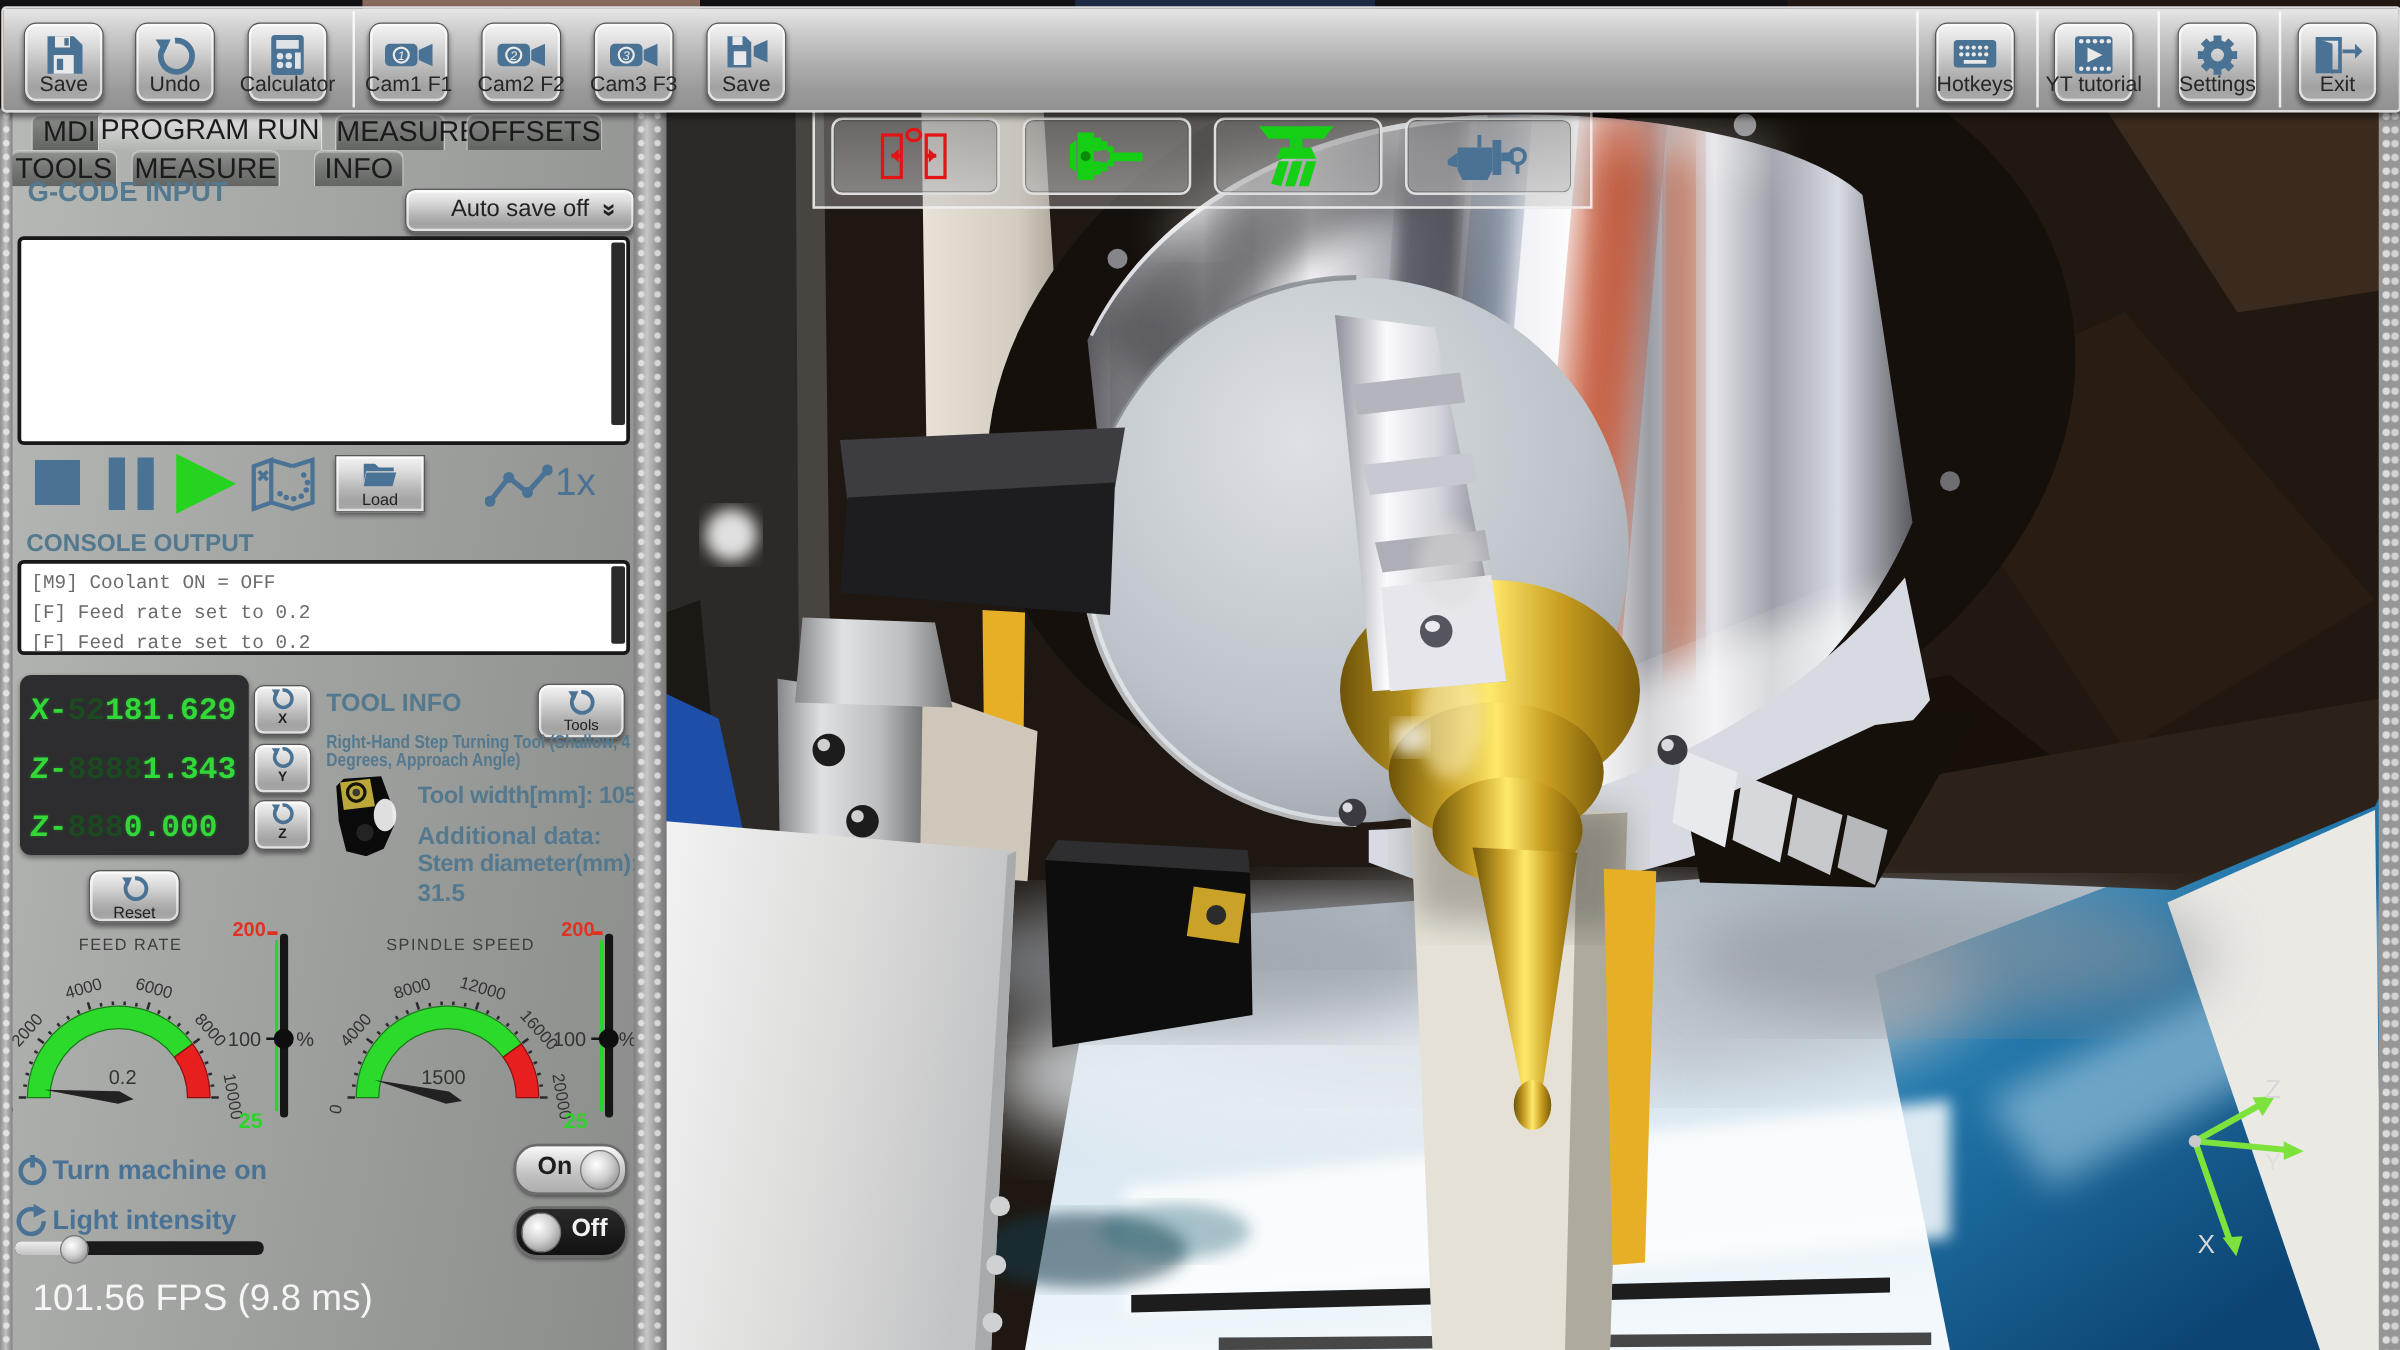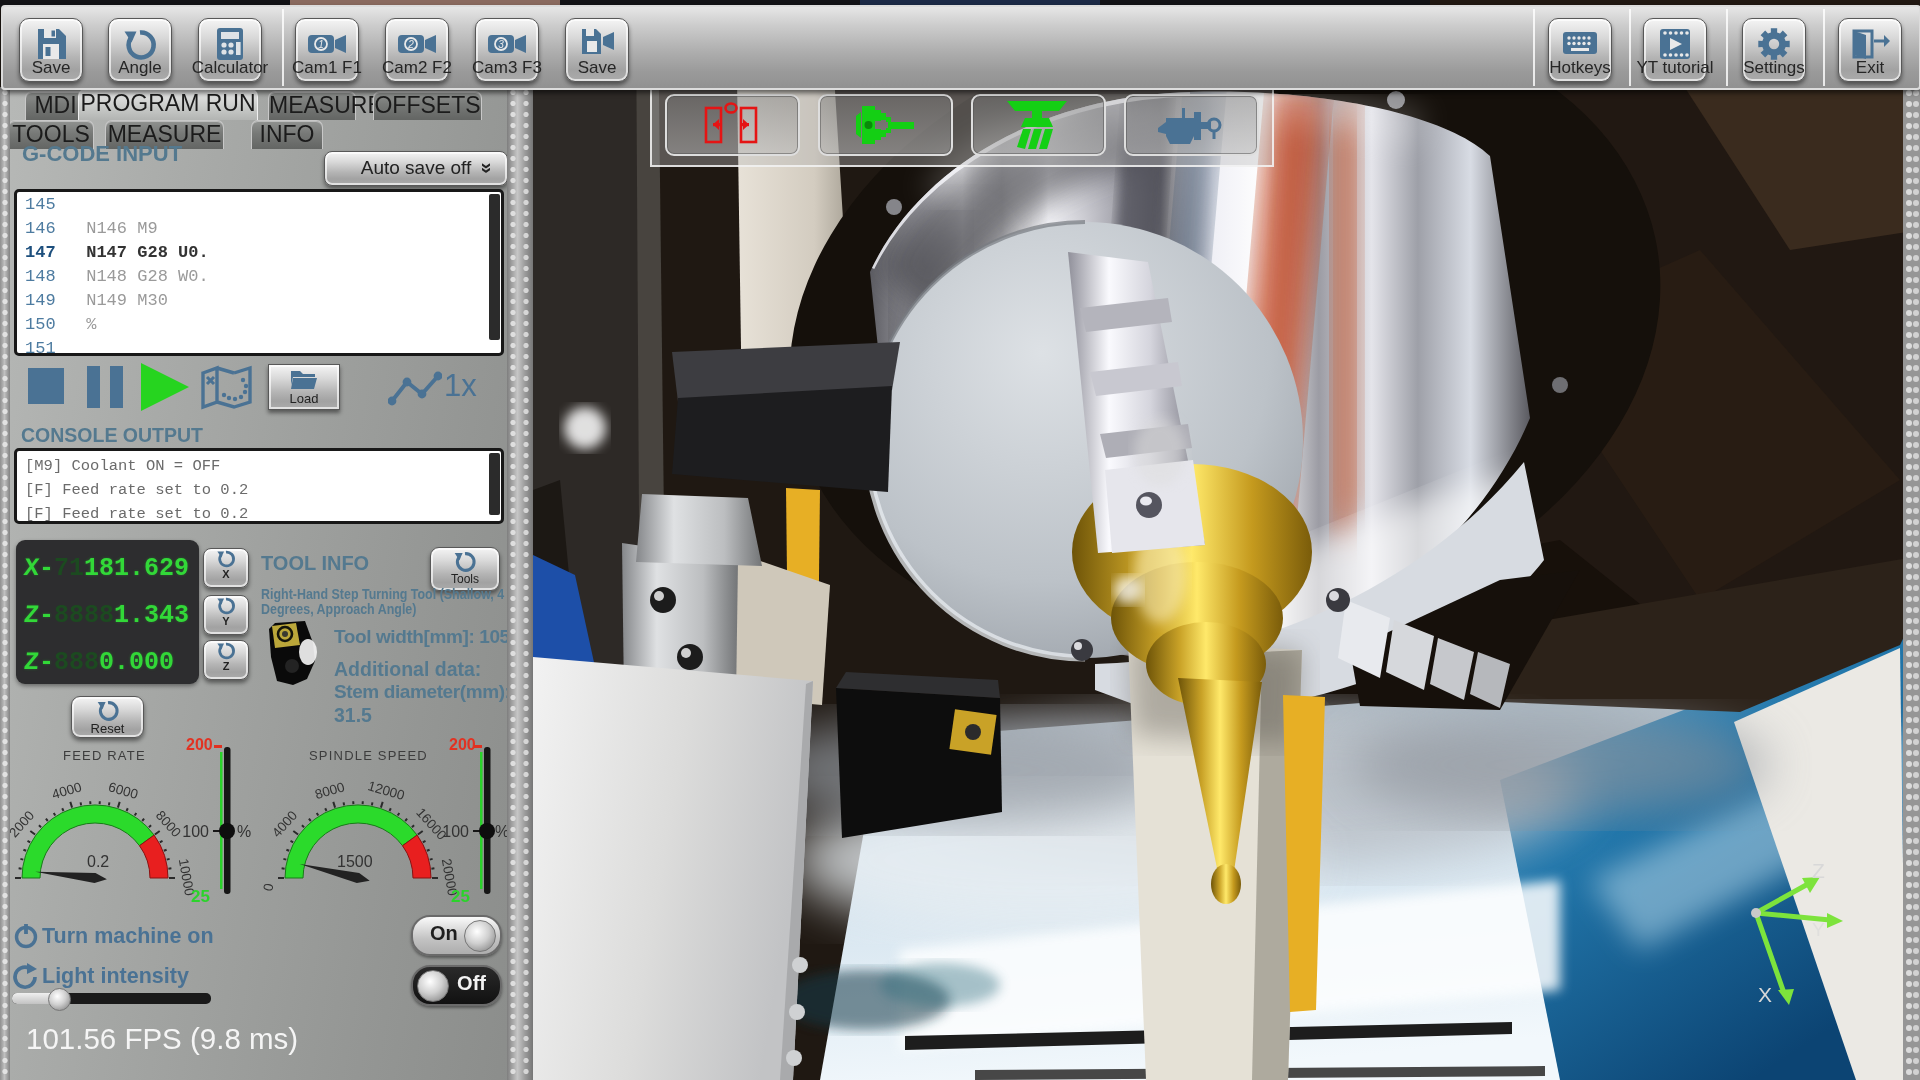--- a/index.html
+++ b/index.html
@@ -325,27 +325,20 @@
 <div class="tab act" style="left:78px;top:2px;width:178px;height:30px">PROGRAM RUN</div>
 <div class="tab" style="left:268px;top:4px;width:86px">MEASURE</div>
 <div class="tab" style="left:373px;top:4px;width:107px">OFFSETS</div>
 <div class="tab" style="left:8px;top:33px;width:84px">TOOLS</div>
 <div class="tab" style="left:105px;top:33px;width:117px">MEASURE</div>
 <div class="tab" style="left:251px;top:33px;width:70px">INFO</div>
 
 <div class="abs blab" style="left:22px;top:54px;font-size:22px">G-CODE INPUT</div>
 <div class="mbtn" style="left:324px;top:64px;width:182px;height:33px;border-radius:8px;font-size:19px;line-height:32px;color:#222">Auto save off<span style="position:absolute;right:14px;top:0px;font-weight:bold;transform:rotate(90deg);font-size:20px">»</span></div>
 <div class="whitebox" style="left:14px;top:102px;width:484px;height:161px">
- <div class="mono" style="position:absolute;left:8px;top:1px;font-size:17px;line-height:24px;color:#9a9a9a;white-space:pre;"><span style="color:#4d7ba0">145</span>
-<span style="color:#4d7ba0">146</span>   N146 M9
-<b style="color:#1d4f7d">147   <span style="color:#333">N147 G28 U0.</span></b>
-<span style="color:#4d7ba0">148</span>   N148 G28 W0.
-<span style="color:#4d7ba0">149</span>   N149 M30
-<span style="color:#4d7ba0">150</span>   %
-<span style="color:#4d7ba0">151</span></div>
  <div class="sthumb" style="right:1px;top:2px;width:11px;height:146px"></div>
 </div>
 
 <div class="abs" style="left:28px;top:281px;width:36px;height:36px;background:#4a7294"></div>
 <div class="abs" style="left:87px;top:279px;width:13px;height:42px;background:#4a7294"></div>
 <div class="abs" style="left:110px;top:279px;width:13px;height:42px;background:#4a7294"></div>
 <svg class="abs" style="left:138px;top:275px" width="52" height="50">
         <polygon points="3,1 51,25 3,49" fill="#26d41f"></polygon>
       </svg>
 <svg class="abs" style="left:200px;top:277px" width="54" height="48" viewBox="0 0 54 48">
@@ -385,21 +378,21 @@
 
 <div class="abs blab" style="left:21px;top:337px;font-size:19.5px">CONSOLE OUTPUT</div>
 <div class="whitebox" style="left:14px;top:361px;width:484px;height:70px">
  <div class="mono" style="position:absolute;left:8px;top:3px;font-size:15.5px;line-height:24px;color:#6b6b6b;white-space:pre">[M9] Coolant ON = OFF
 [F] Feed rate set to 0.2
 [F] Feed rate set to 0.2</div>
  <div class="sthumb" style="right:1px;top:2px;width:11px;height:62px"></div>
 </div>
 
 <div class="abs" style="left:16px;top:453px;width:183px;height:144px;background:#2d2d2f;border-radius:9px;box-shadow:0 2px 4px rgba(0,0,0,.4)">
- <div class="dro" style="top:14px"><span class="dg">X</span>-<span class="dim">71</span>181.629</div>
+ <div class="dro" style="top:14px"><span class="dg">X</span>-<span class="dim">52</span>181.629</div>
  <div class="dro" style="top:61px"><span class="dg">Z</span>-<span class="dim">8888</span>1.343</div>
  <div class="dro" style="top:108px"><span class="dg">Z</span>-<span class="dim">888</span>0.000</div>
 </div>
 <div class="mbtn xyz" style="left:203px;top:461px"><svg width="22" height="20" viewBox="0 0 36 36">
           <path fill="none" stroke="#4a7294" stroke-width="5" d="M9.5 10 A 12.5 12.5 0 1 0 18 5.5"></path>
           <polygon points="2.5,4.5 14.5,4.5 9.5,15.5" fill="#4a7294"></polygon>
         </svg><div class="xl">X</div></div>
 <div class="mbtn xyz" style="left:203px;top:508px"><svg width="22" height="20" viewBox="0 0 36 36">
           <path fill="none" stroke="#4a7294" stroke-width="5" d="M9.5 10 A 12.5 12.5 0 1 0 18 5.5"></path>
           <polygon points="2.5,4.5 14.5,4.5 9.5,15.5" fill="#4a7294"></polygon>
@@ -521,21 +514,21 @@
           <rect x="17.5" y="3.5" width="3.5" height="6" fill="#4a7294"></rect>
           <rect x="9" y="17" width="16" height="15" fill="#e9e9e9"></rect>
           <rect x="11.5" y="20" width="5" height="9" fill="#4a7294"></rect>
         </svg>
  <div class="lab">Save</div></div>
 <div class="mbtn tb-btn" style="left:105px">
  <svg width="36" height="36" viewBox="0 0 36 36">
           <path fill="none" stroke="#4a7294" stroke-width="4.6" d="M9.5 10 A 12.5 12.5 0 1 0 18 5.5"></path>
           <polygon points="2.5,4.5 14.5,4.5 9.5,15.5" fill="#4a7294"></polygon>
         </svg>
- <div class="lab">Angle</div></div>
+ <div class="lab">Undo</div></div>
 <div class="mbtn tb-btn" style="left:195px">
  <svg width="34" height="34" viewBox="0 0 34 34">
           <rect x="4" y="1" width="26" height="32" rx="3" fill="#4a7294"></rect>
           <rect x="8" y="5" width="18" height="7" fill="#dfe3e7"></rect>
           <circle cx="11" cy="18" r="2.6" fill="#dfe3e7"></circle>
           <circle cx="18" cy="18" r="2.6" fill="#dfe3e7"></circle>
           <circle cx="11" cy="25" r="2.6" fill="#dfe3e7"></circle>
           <circle cx="18" cy="25" r="2.6" fill="#dfe3e7"></circle>
           <rect x="23" y="15" width="4.6" height="13" fill="#dfe3e7"></rect>
         </svg>

